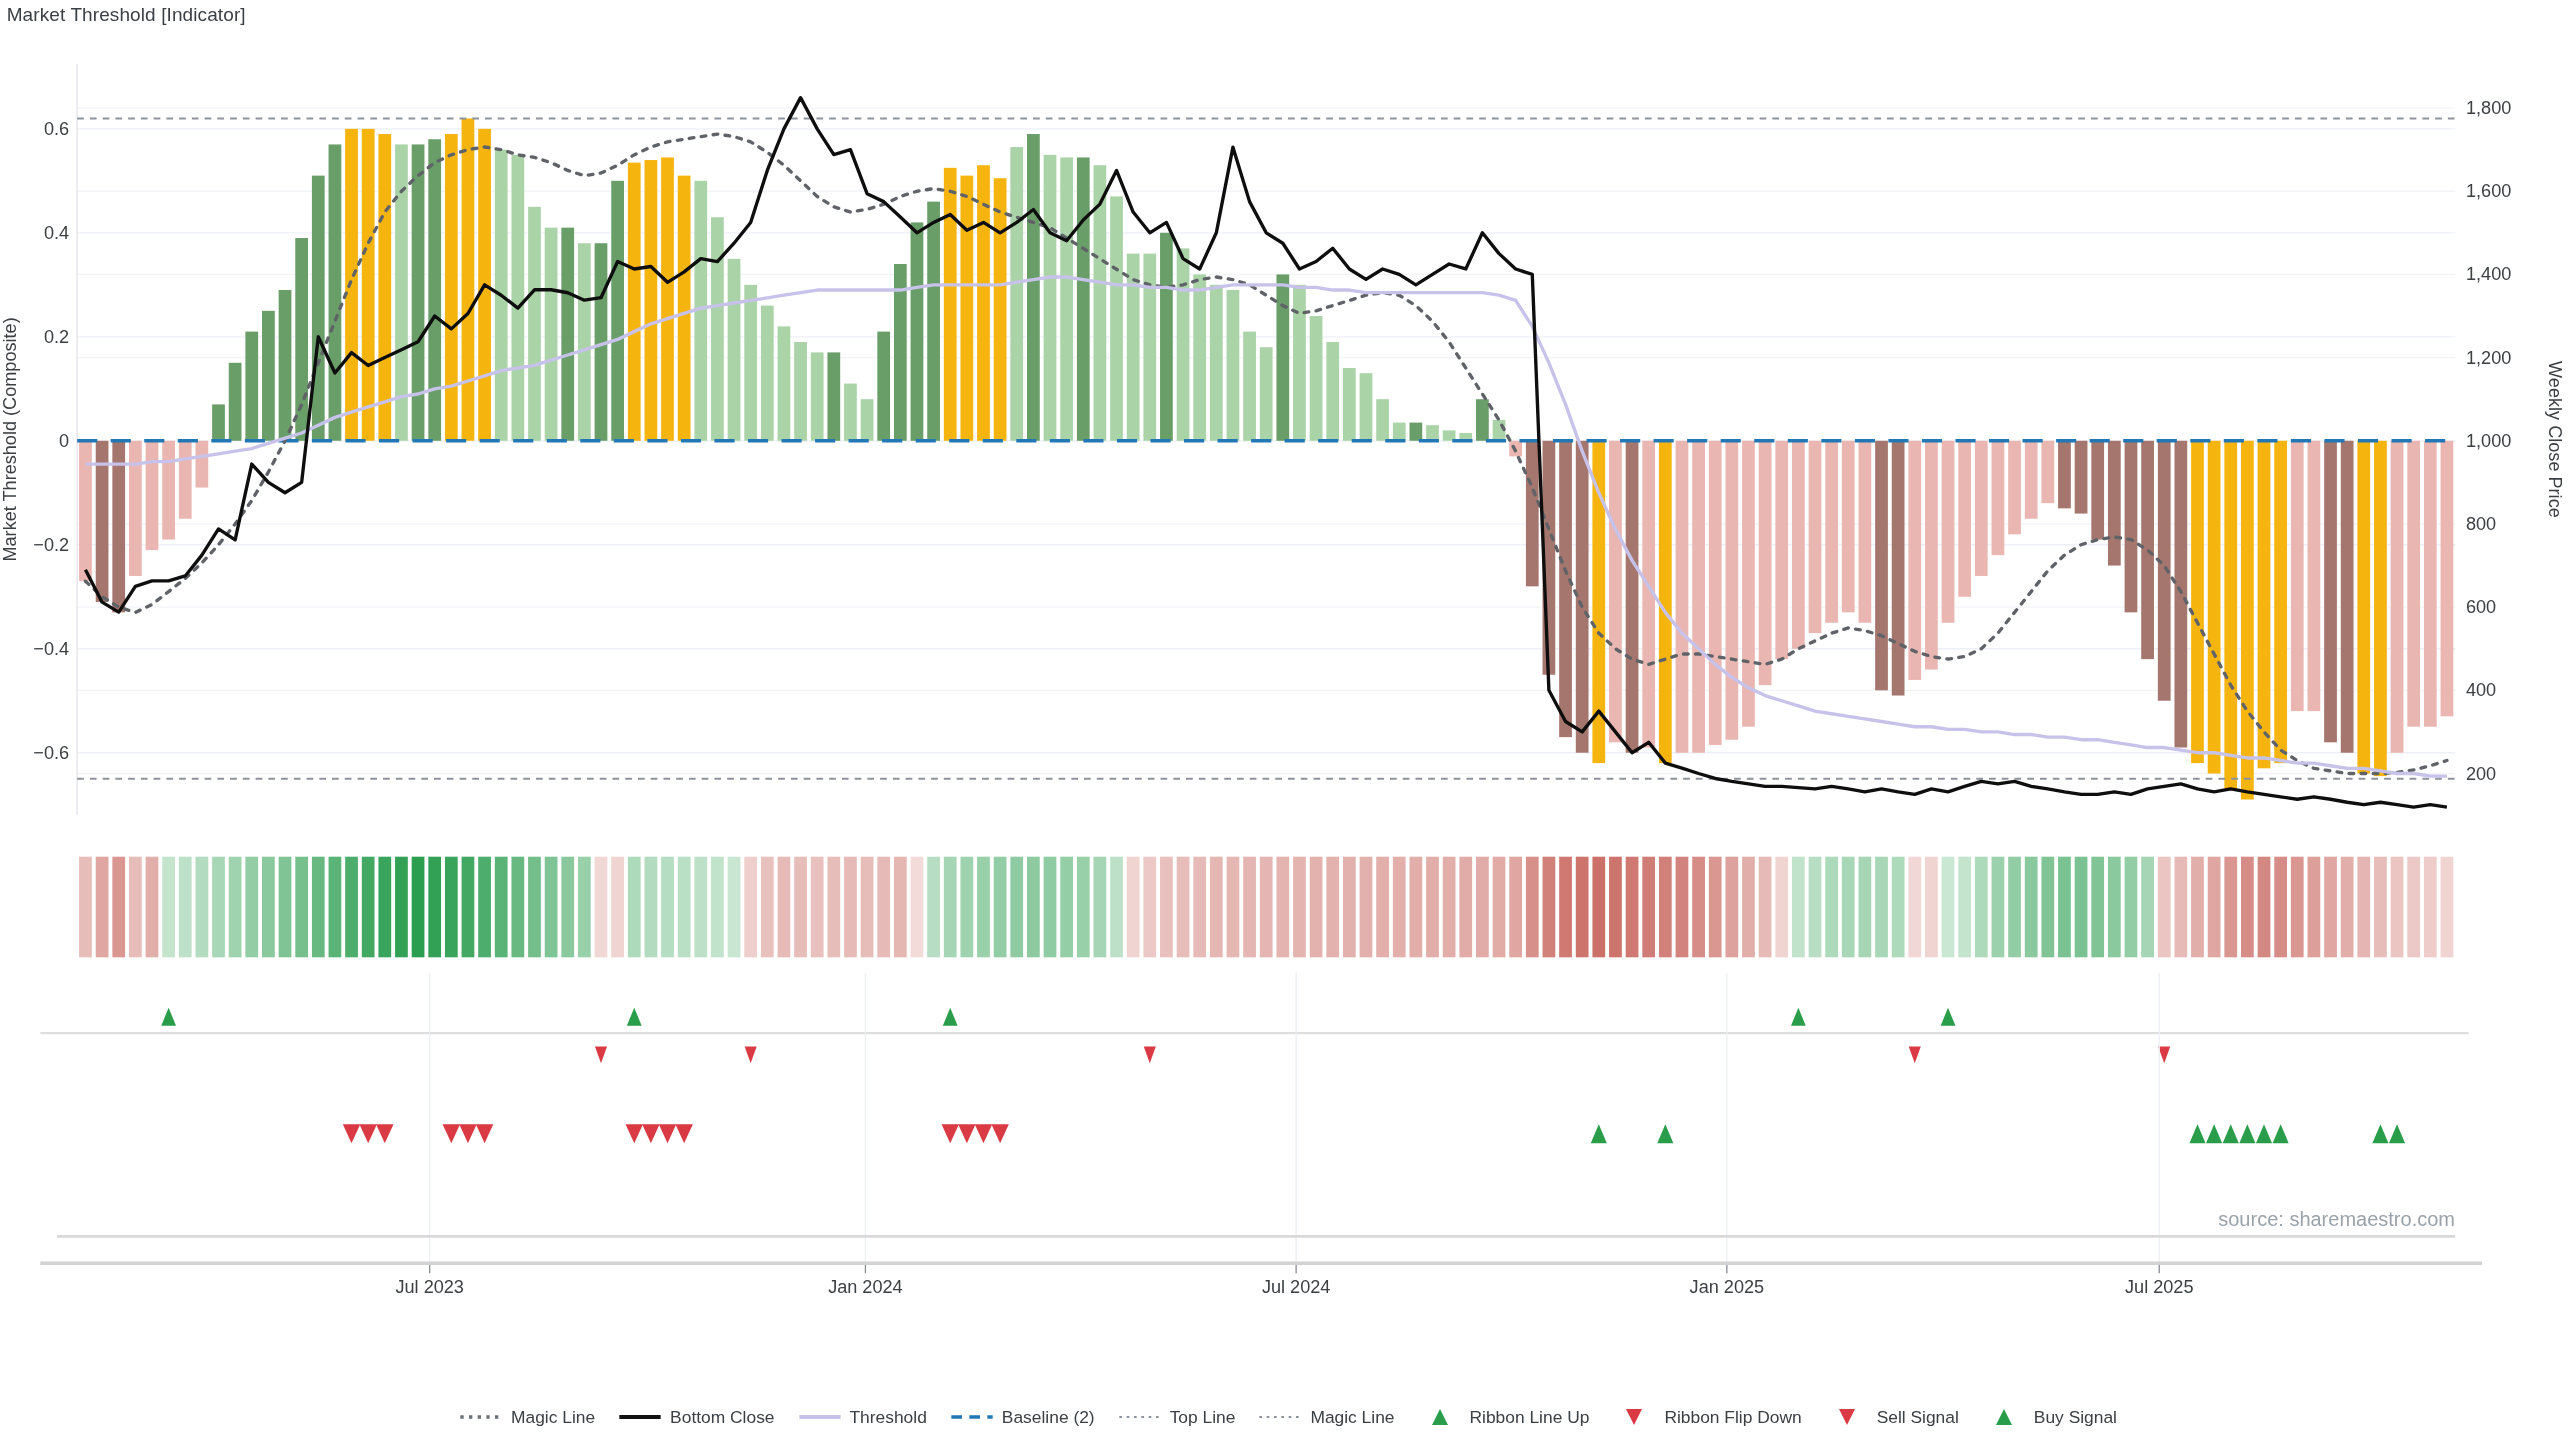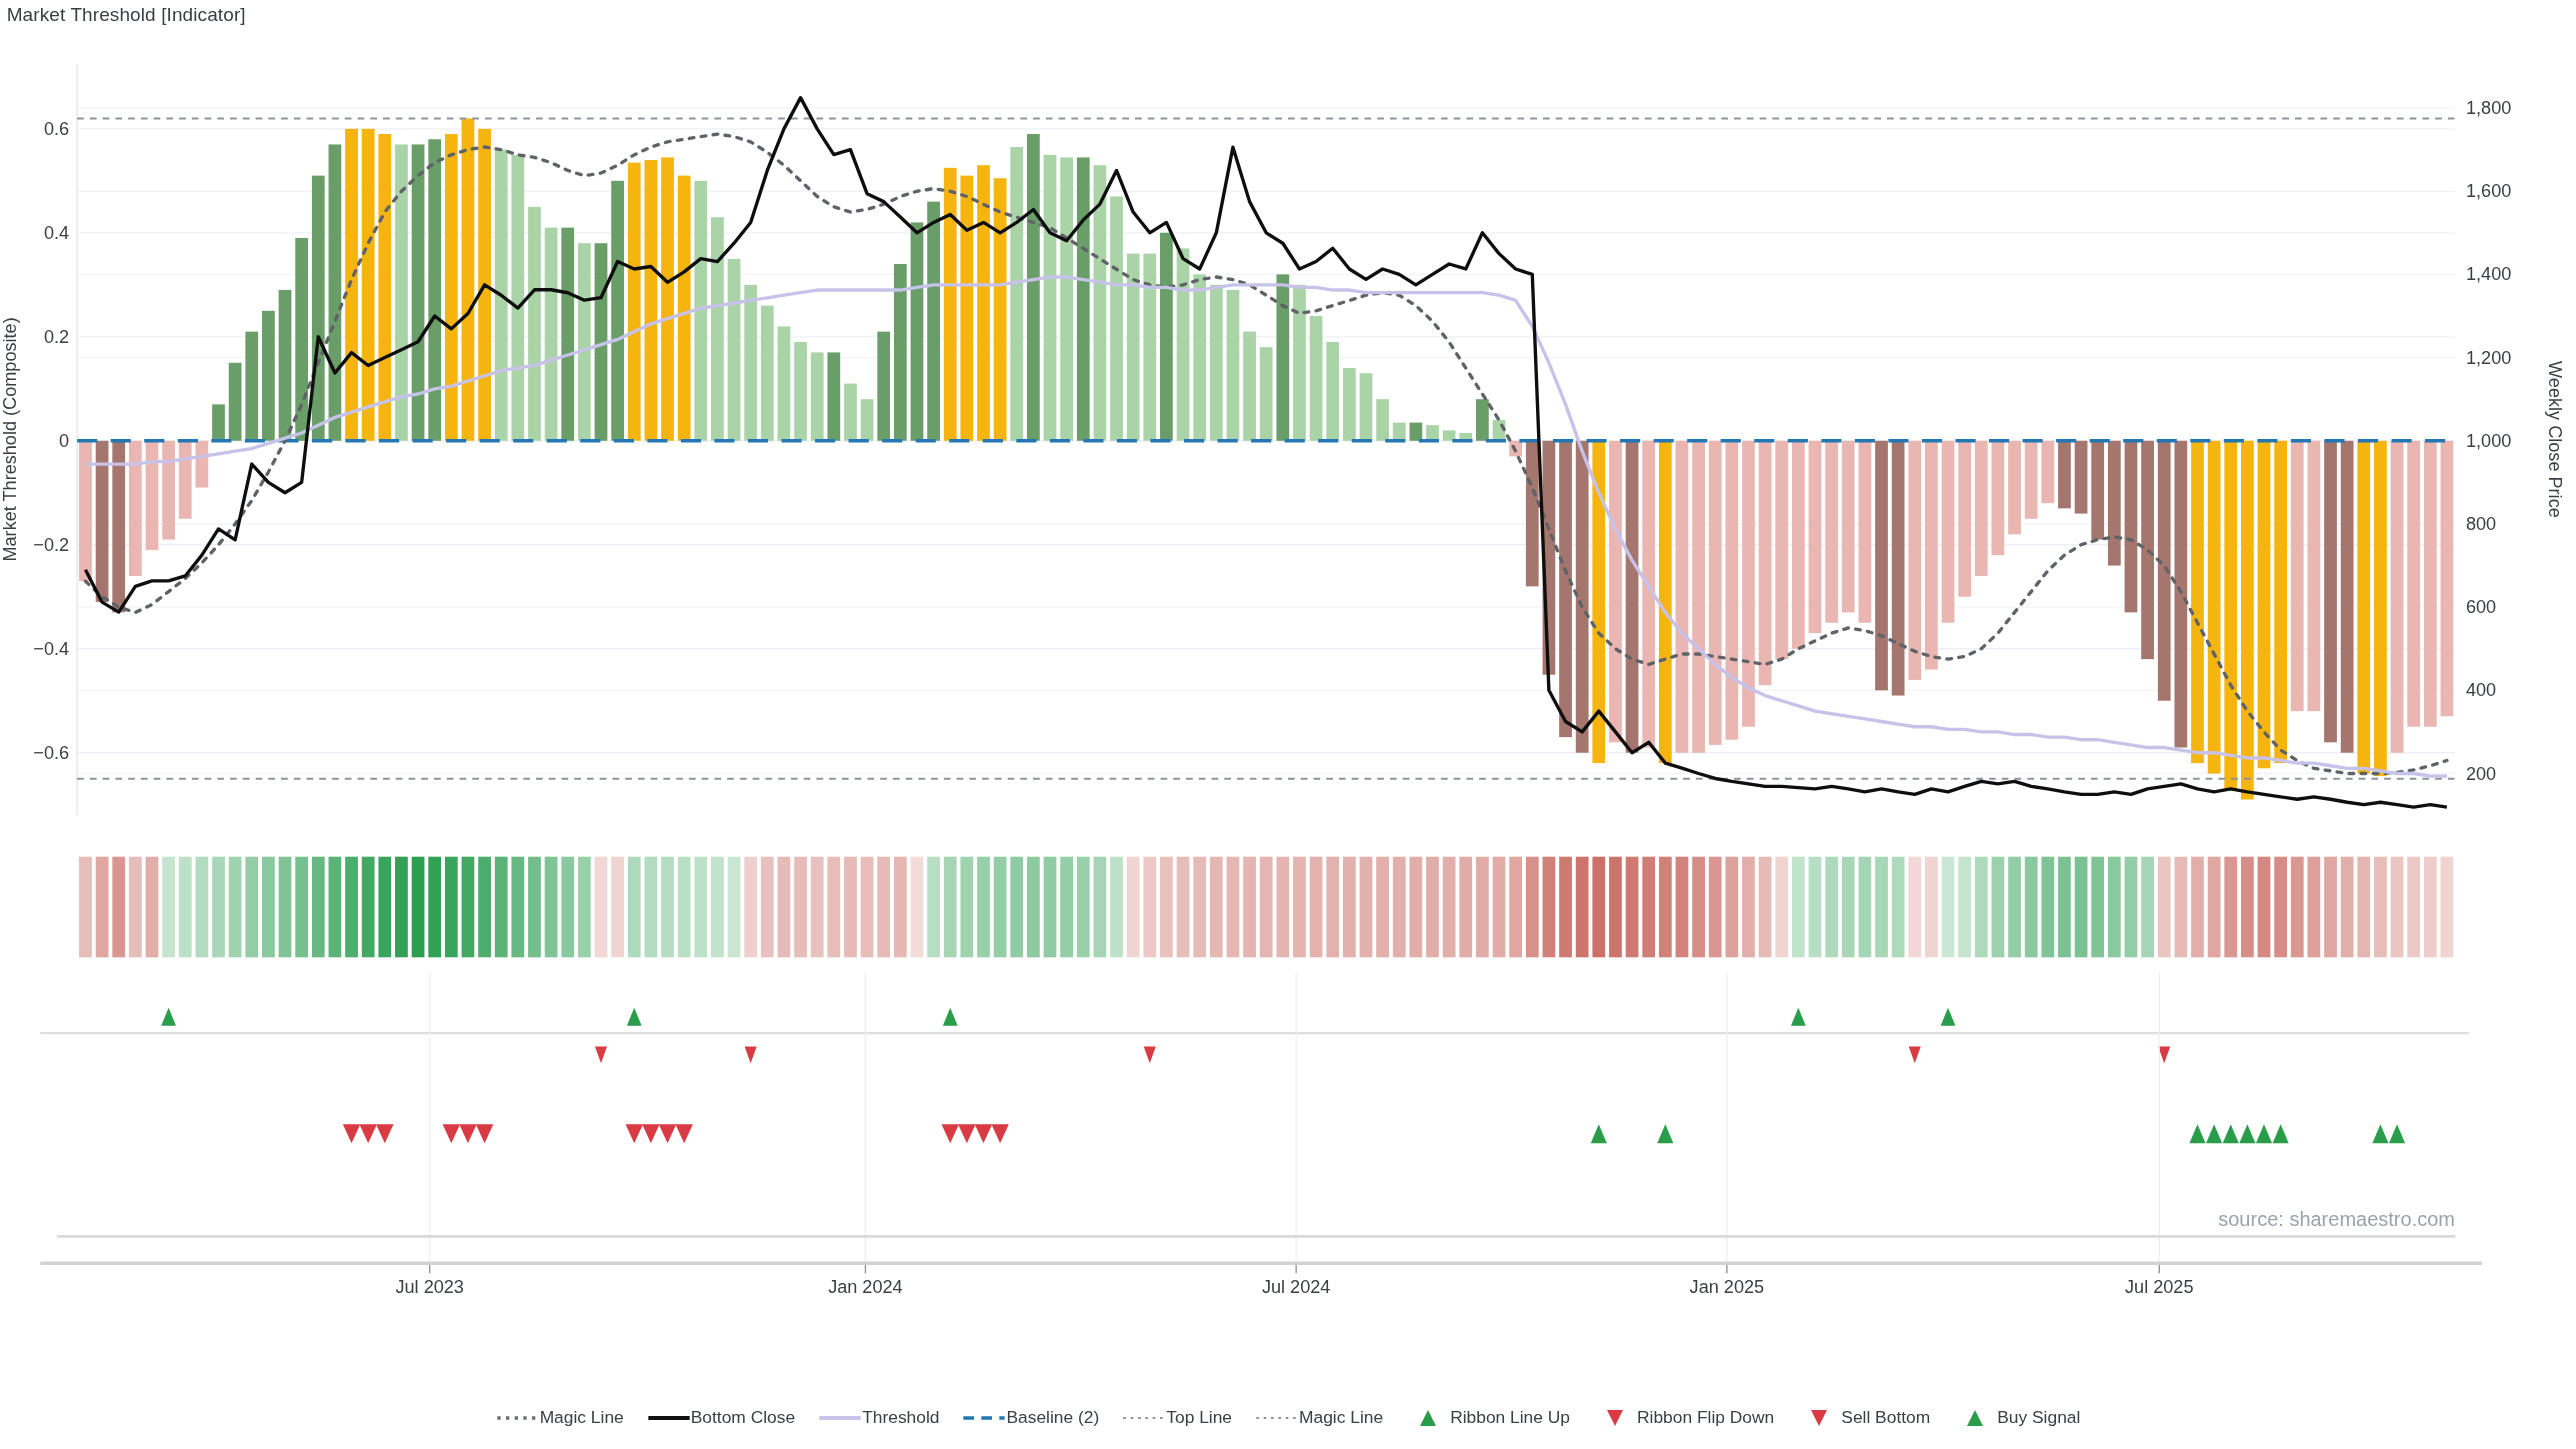--- a/index.html
+++ b/index.html
@@ -1,21 +1,21 @@
 <!DOCTYPE html>
 <html style="font-size:10.7px"><head>
 <meta charset="utf-8">
 <style>
   html,body{margin:0;padding:0;background:#ffffff;}
   body{width:2576px;height:1449px;position:relative;font-family:"Liberation Sans",sans-serif;overflow:hidden;}
   .title{position:absolute;left:6.7px;top:4px;font-size:19px;color:#3a3f44;letter-spacing:0.1px;}
   #chart{position:absolute;left:0;top:0;}
   .source{position:absolute;top:1208px;right:121px;font-size:20px;color:#9aa2aa;}
   .legend{position:absolute;top:1407px;left:0;width:100%;display:flex;justify-content:center;align-items:center;gap:23px;}
-  .legend-item{display:flex;align-items:flex-end;}
+  .legend-item{display:flex;align-items:flex-start;gap:8px;}
   .legend-item span{font-size:17.4px;color:#3b4045;}
 </style>
 </head>
 <body>
 
 <div class="stage">
   <div class="title">Market Threshold [Indicator]</div>
   <svg id="chart" width="2576" height="1382" viewBox="0 0 3840 2060">
       <g>
         <line x1="115" x2="3660" y1="192" y2="192" stroke="#edf0f6" stroke-width="2"></line>
@@ -458,21 +458,21 @@
       <div class="legend-item">
         <svg width="44" height="20" viewBox="0 0 66 30">
           <path d="M21,3 L45,3 L33,27 Z" fill="#d93a43"></path>
         </svg>
         <span>Ribbon Flip Down</span>
       </div>
       <div class="legend-item">
         <svg width="44" height="20" viewBox="0 0 66 30">
           <path d="M21,3 L45,3 L33,27 Z" fill="#d93a43"></path>
         </svg>
-        <span>Sell Bottom</span>
+        <span>Sell Signal</span>
       </div>
       <div class="legend-item">
         <svg width="44" height="20" viewBox="0 0 66 30">
           <path d="M33,3 L21,27 L45,27 Z" fill="#2a9d4a"></path>
         </svg>
         <span>Buy Signal</span>
       </div>
     </div>
 </div>
 

